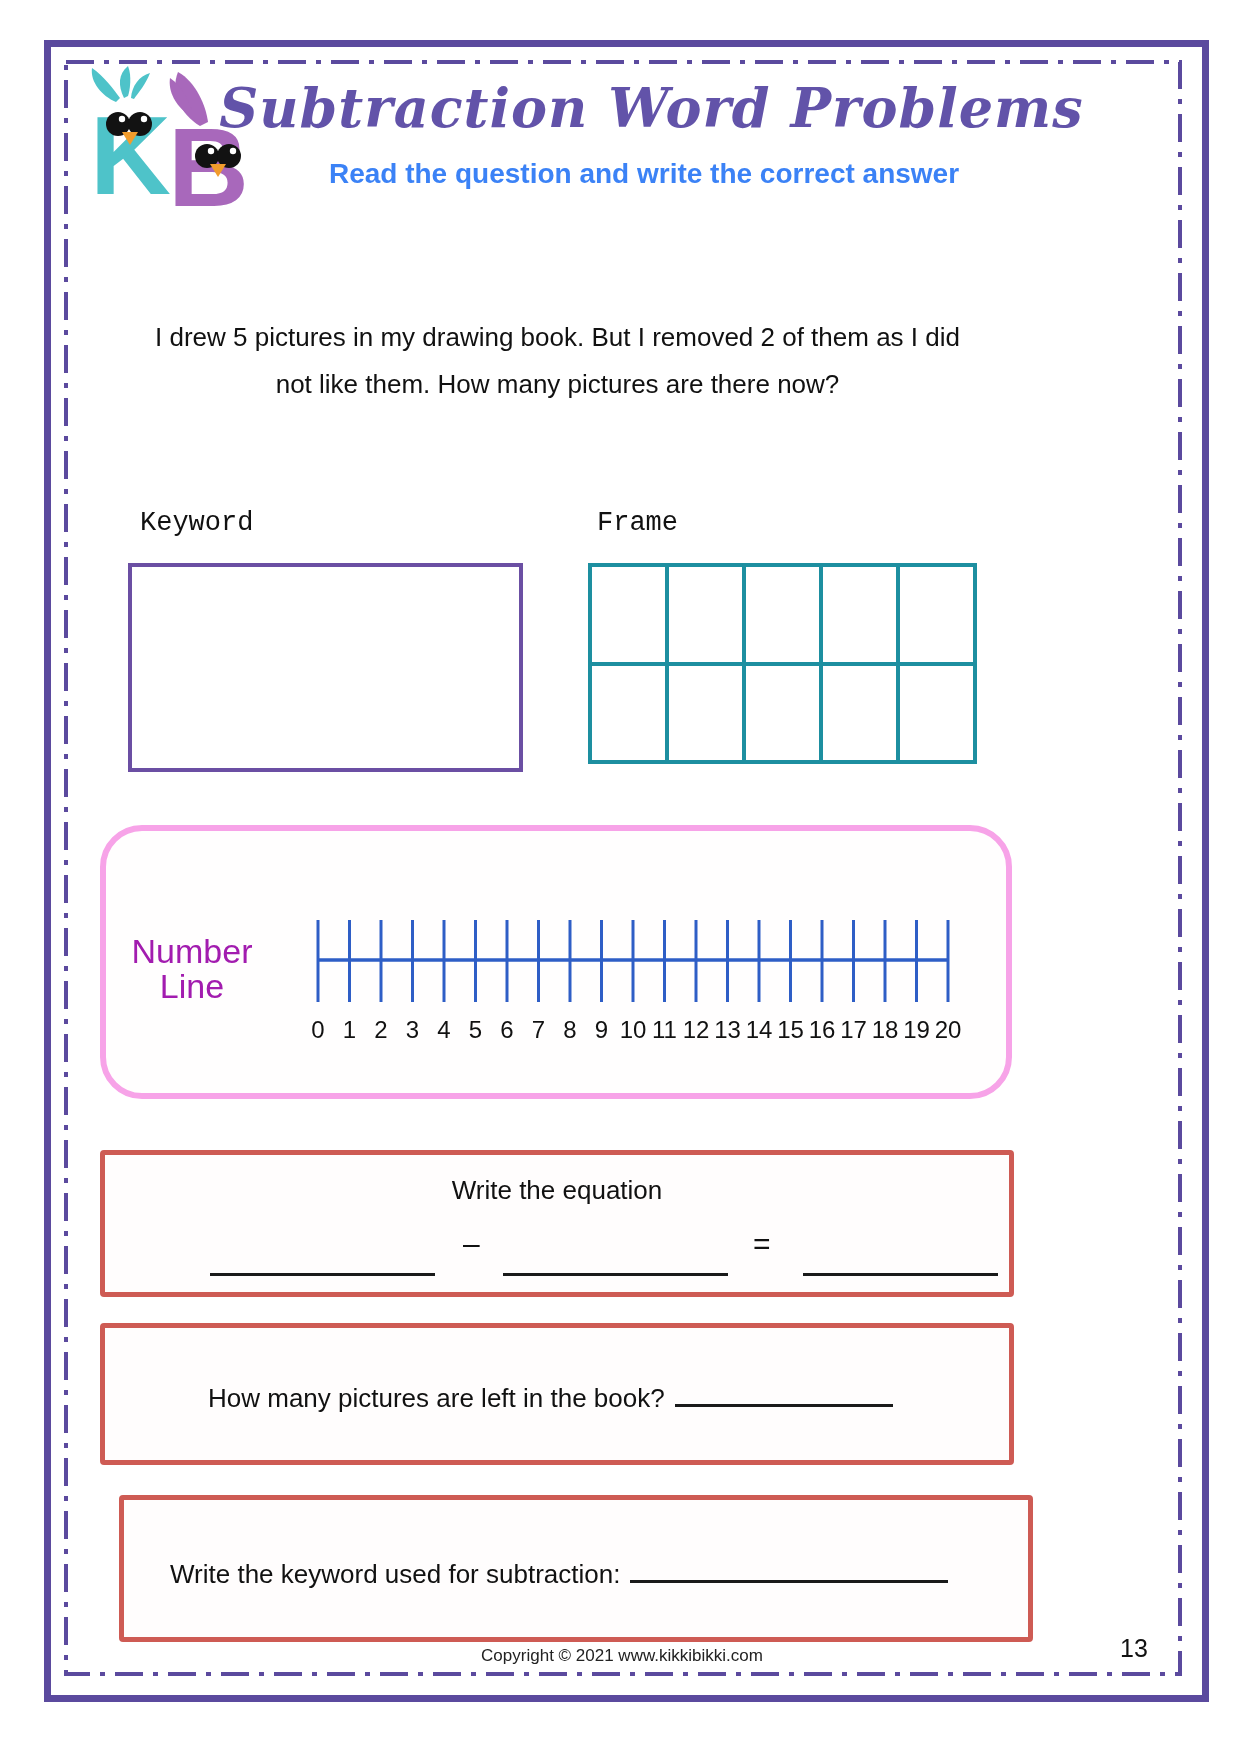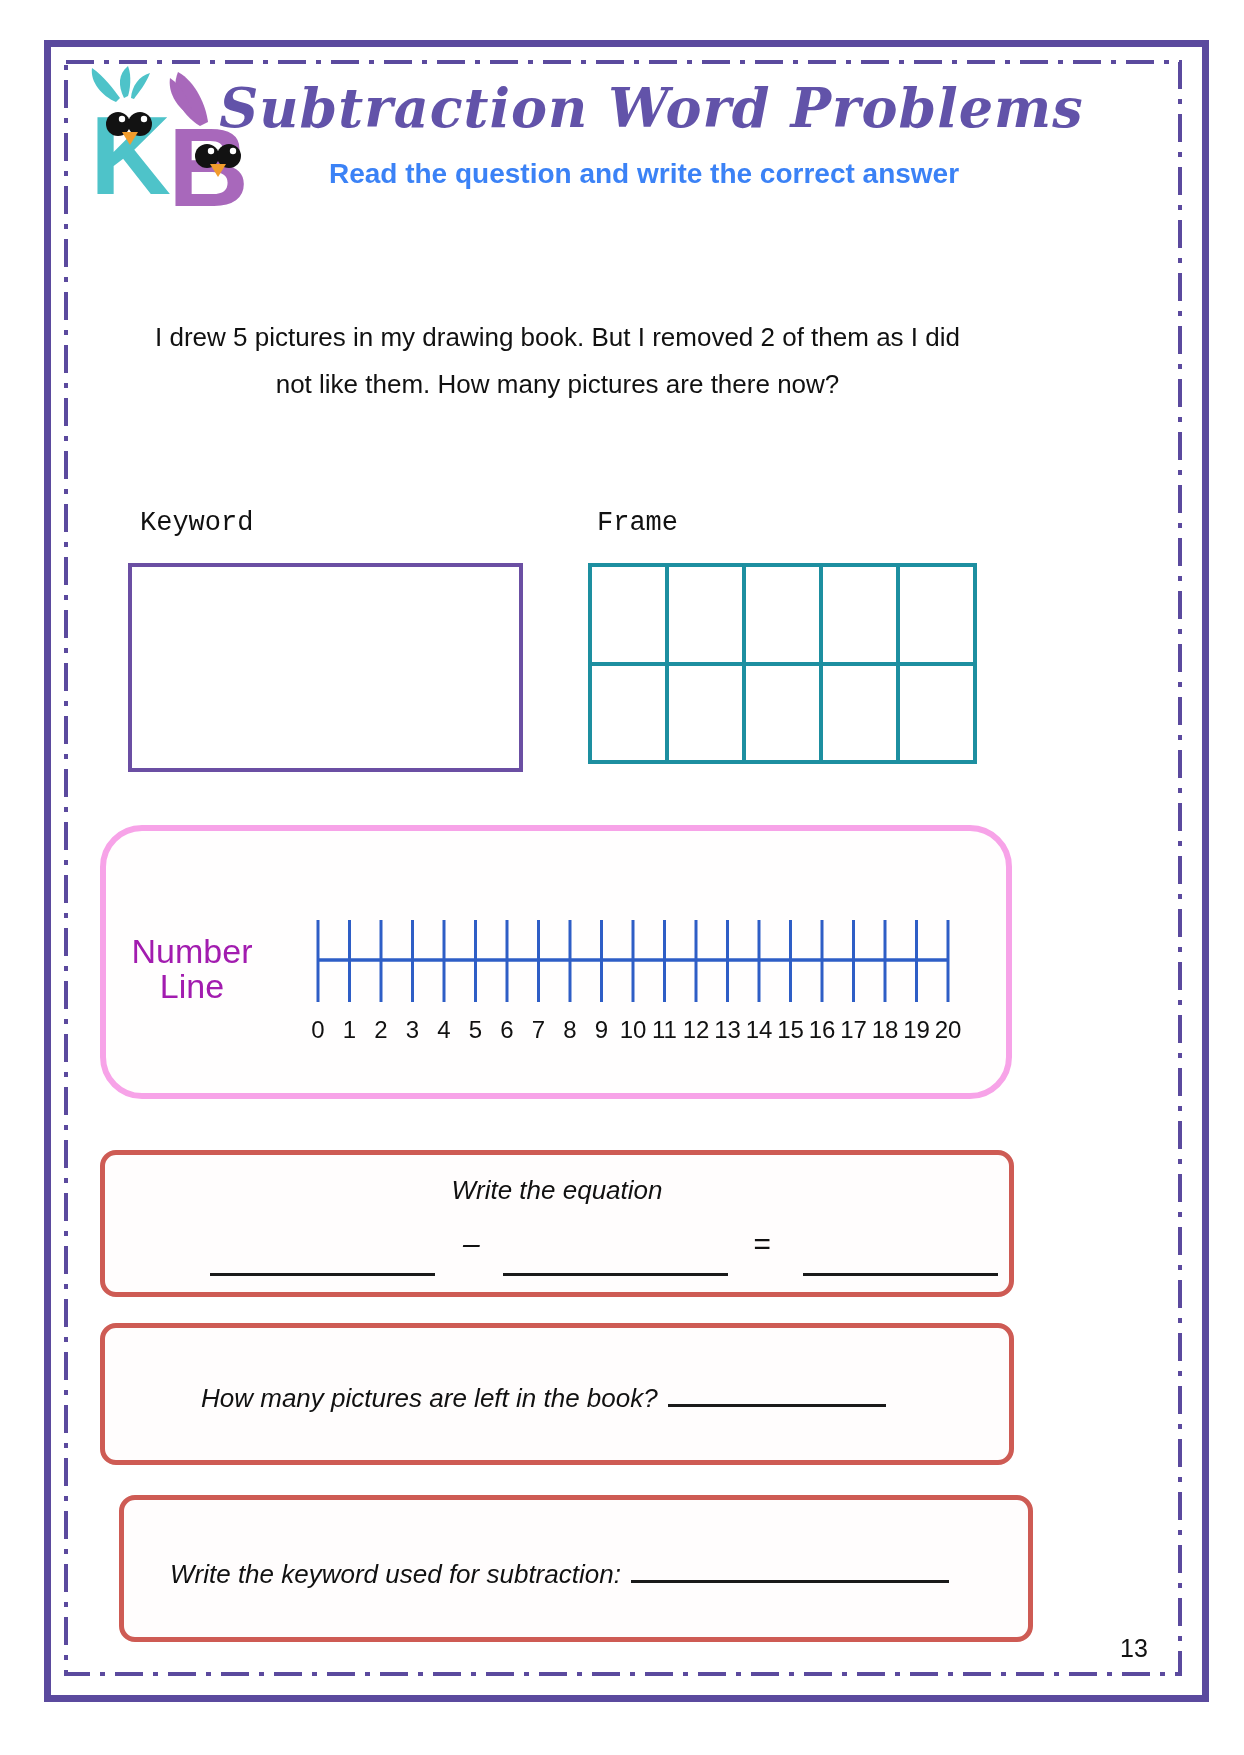--- a/index.html
+++ b/index.html
@@ -60,37 +60,37 @@
     border:6px solid var(--pink-border);border-radius:42px;background:#fffefe;
   }
   .numberline-label{
     position:absolute;left:130px;top:934px;width:124px;text-align:center;
     font-size:34px;line-height:35px;color:#a21caf;
   }
   .numberline-svg{position:absolute;left:300px;top:912px;width:670px;height:140px;}
 
   .red-box{
     position:absolute;left:100px;width:904px;
-    border:5px solid var(--red-border);border-radius:16px;background:#fffdfd;font-style:italic;
+    border:5px solid var(--red-border);border-radius:4px;background:#fffdfd;
   }
   .equation-box{top:1150px;height:137px;}
   .question-box{top:1323px;height:132px;}
   .keyword-prompt-box{top:1495px;height:137px;margin-left:19px;}
 
   .box-title{position:absolute;left:0;right:0;top:20px;text-align:center;font-size:26px;color:#111;}
   .blank{border-bottom:3px solid #1a1a1a;}
   .eq-blank1{position:absolute;left:105px;top:60px;width:225px;height:58px;}
   .eq-blank2{position:absolute;left:398px;top:60px;width:225px;height:58px;}
   .eq-blank3{position:absolute;left:698px;top:60px;width:195px;height:58px;}
   .eq-op{position:absolute;top:72px;font-size:30px;color:#111;}
   .eq-minus{left:358px;}
   .eq-equals{left:648px;}
 
   .prompt-row{position:absolute;display:flex;align-items:baseline;font-size:26px;color:#111;white-space:nowrap;}
-  .question-row{left:96px;top:46px;}
+  .question-row{left:103px;top:46px;}
   .keyword-row{left:46px;top:50px;}
   .answer-line{display:inline-block;border-bottom:3px solid #1a1a1a;height:30px;margin-left:10px;}
   .question-line{width:218px;}
   .keyword-line{width:318px;}
 
   .footer{
     position:absolute;left:0;right:0;top:1646px;text-align:center;
     font-size:17px;color:#222;
   }
   .page-number{position:absolute;left:1120px;top:1634px;font-size:25px;color:#111;}
@@ -229,15 +229,16 @@
     </div>
   </div>
 
   <div class="red-box keyword-prompt-box">
     <div class="prompt-row keyword-row">
       <span>Write the keyword used for subtraction:</span>
       <span class="answer-line keyword-line"></span>
     </div>
   </div>
 
+  <div class="footer">Copyright © 2021 www.kikkibikki.com</div>
   <div class="page-number">13</div>
 
 </div>
 
 </body></html>

